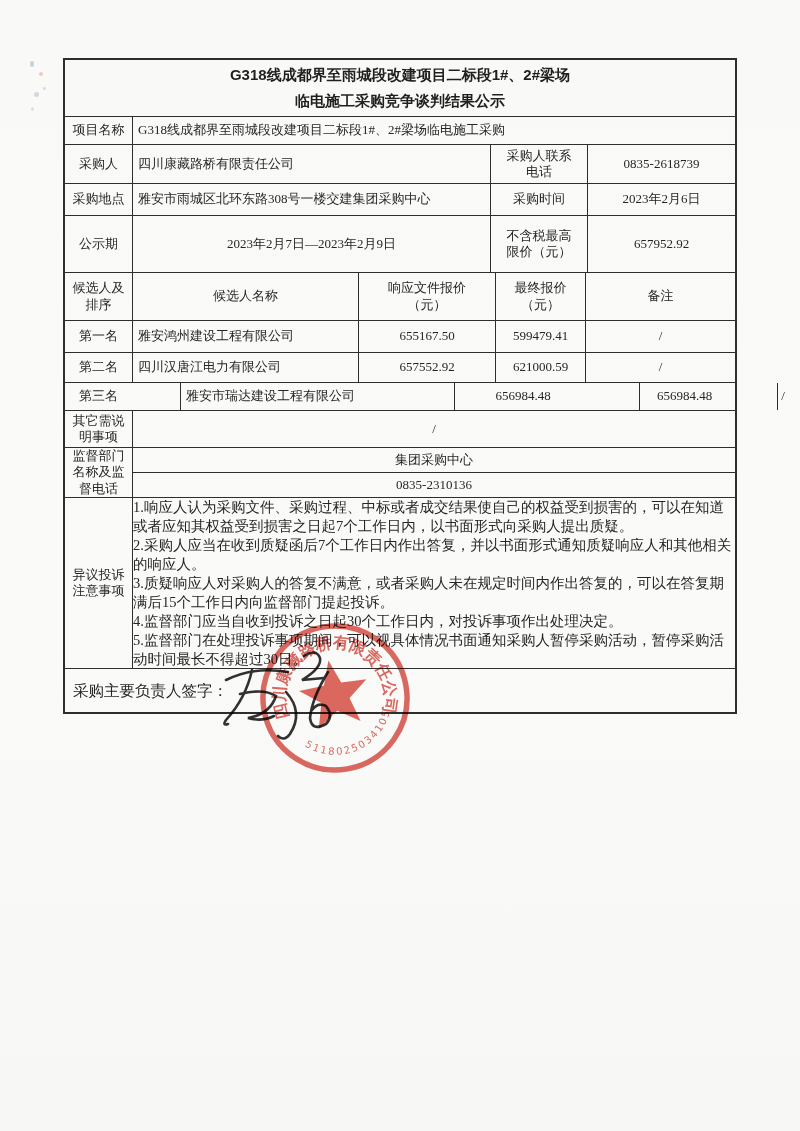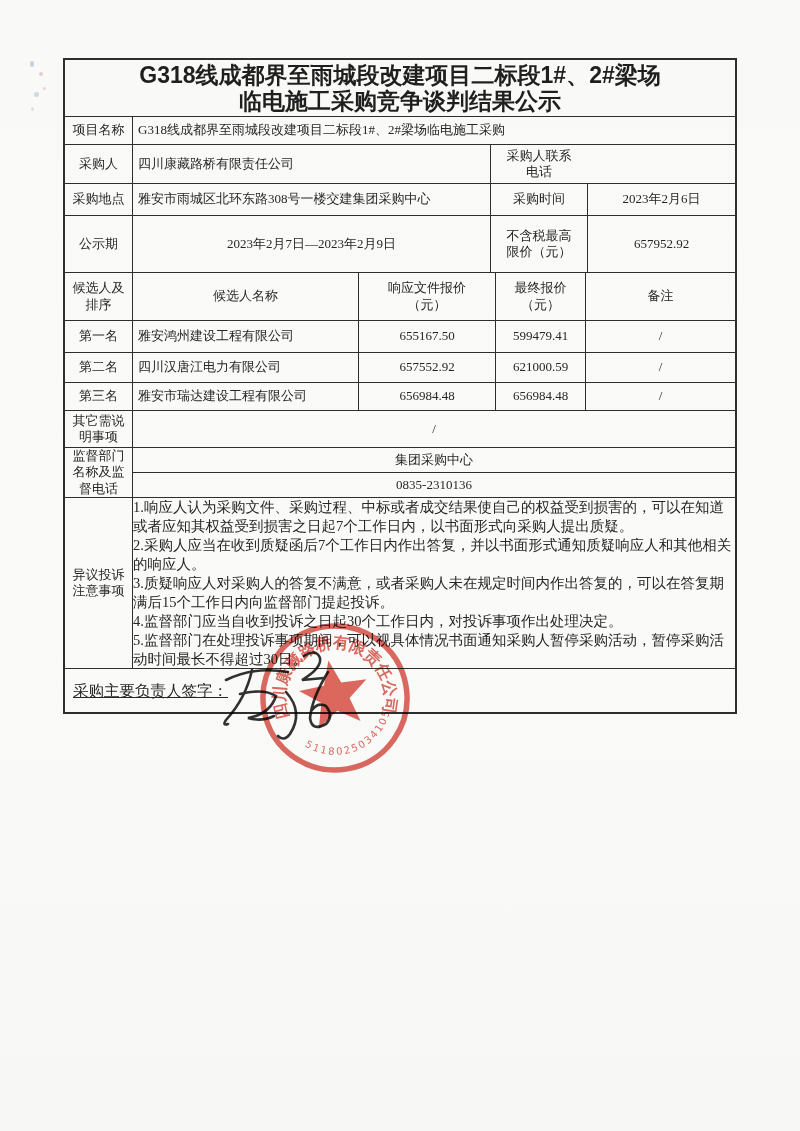--- a/index.html
+++ b/index.html
@@ -47,30 +47,30 @@
 
   
   .h-title{height:56px;}
   .h-proj{height:28px;}
   .h-purch{height:39px;}
   .h-loc{height:32px;}
   .h-pub{height:57px;}
   .h-head{height:48px;}
   .h-c1{height:32px;}
   .h-c2{height:30px;}
-  .h-c3{height:28px;}
+  .h-c3{height:28px;gap:48px;}
   .h-other{height:37px;}
   .h-sup{height:50px;}
   .h-obj{height:171px;}
-  .h-sign{height:44px;text-decoration:underline;}
+  .h-sign{height:44px;}
 
   .title-cell{
     flex-direction:column;align-items:center;justify-content:center;
     font-family:"Liberation Sans","DejaVu Sans",sans-serif;
-    font-weight:700;font-size:23px;line-height:26px;color:#1f1f1f;
+    font-weight:700;font-size:15px;line-height:26px;color:#1f1f1f;
     border-left:none;width:100%;
   }
   .two-line span{display:block;}
 
   .sup-split{flex-direction:column;padding:0;align-items:stretch;}
   .sup-sub{flex:1;display:flex;align-items:center;justify-content:center;box-sizing:border-box;}
   .sup-sub + .sup-sub{border-top:1.6px solid #2e2e2e;}
 
   .obj-text{
     flex-direction:column;align-items:flex-start;justify-content:center;
@@ -120,20 +120,21 @@
 
     <div class="row h-purch">
       <div class="cell lbl">采购人</div>
       <div class="cell w-v1 left">四川康藏路桥有限责任公司</div>
       <div class="cell w-l2 two-line">
         <div>
             <span>采购人联系</span>
             <span>电话</span>
           </div>
       </div>
+      <div class="cell grow">0835-2618739</div>
     </div>
 
     <div class="row h-loc">
       <div class="cell lbl">采购地点</div>
       <div class="cell w-v1 left">雅安市雨城区北环东路308号一楼交建集团采购中心</div>
       <div class="cell w-l2">采购时间</div>
       <div class="cell grow">2023年2月6日</div>
     </div>
 
     <div class="row h-pub">

